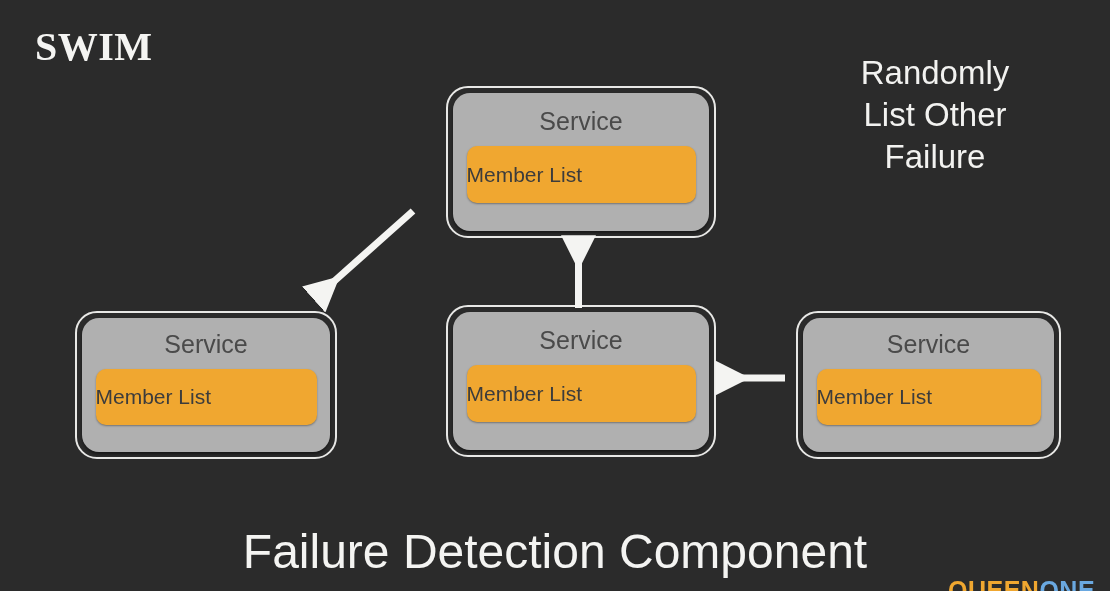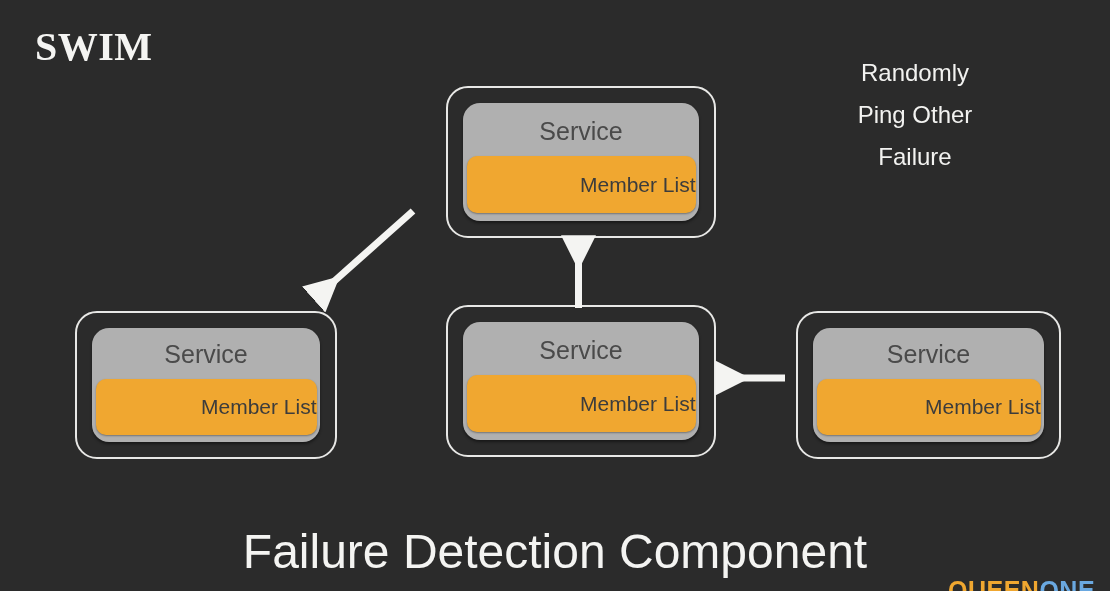--- a/index.html
+++ b/index.html
@@ -27,38 +27,38 @@
     font-weight: bold;
     font-size: 40px;
     letter-spacing: 0.5px;
     color: #f4f4f2;
     white-space: nowrap;
   }
 
   
   #annotation {
     position: absolute;
-    left: 800px;
+    left: 820px;
     top: 52px;
     width: 230px;
     text-align: center;
-    font-size: 24px;
+    font-size: 33px;
     line-height: 42px;
     color: #f2f2f0;
     font-weight: 400;
   }
   #annotation .ann-line { display: block; white-space: nowrap; }
 
   
   .node {
     position: absolute;
     box-sizing: border-box;
     border: 2px solid #e8e8e6;
     border-radius: 22px;
-    padding: 15px;
+    padding: 5px;
     background: transparent;
   }
   .node-inner {
     width: 100%;
     height: 100%;
     box-sizing: border-box;
     background: #b0b0b0;
     border-radius: 17px;
     display: flex;
     flex-direction: column;
@@ -69,21 +69,21 @@
     font-size: 25px;
     color: #4a4a4a;
     text-align: center;
     white-space: nowrap;
   }
   .member-box {
     background: #f0a730;
     border-radius: 10px;
     display: flex;
     align-items: center;
-    justify-content: flex-end;
+    justify-content: flex-start;
     box-sizing: border-box;
     box-shadow: 0 1px 2px rgba(0,0,0,0.35);
   }
   .member-label {
     font-size: 21px;
     color: #3c3c3c;
     white-space: nowrap;
   }
 
   
@@ -140,21 +140,21 @@
 </style>
 </head>
 <body>
 
 <div id="slide">
 
   <div id="slide-title">SWIM</div>
 
   <div id="annotation">
     <span class="ann-line">Randomly</span>
-    <span class="ann-line">Ping Other</span>
+    <span class="ann-line">List Other</span>
     <span class="ann-line">Failure</span>
   </div>
 
   <div class="node" id="node-top">
     <div class="node-inner">
       <div class="node-title">Service</div>
       <div class="member-box">
         <span class="member-label">Member List</span>
       </div>
     </div>

